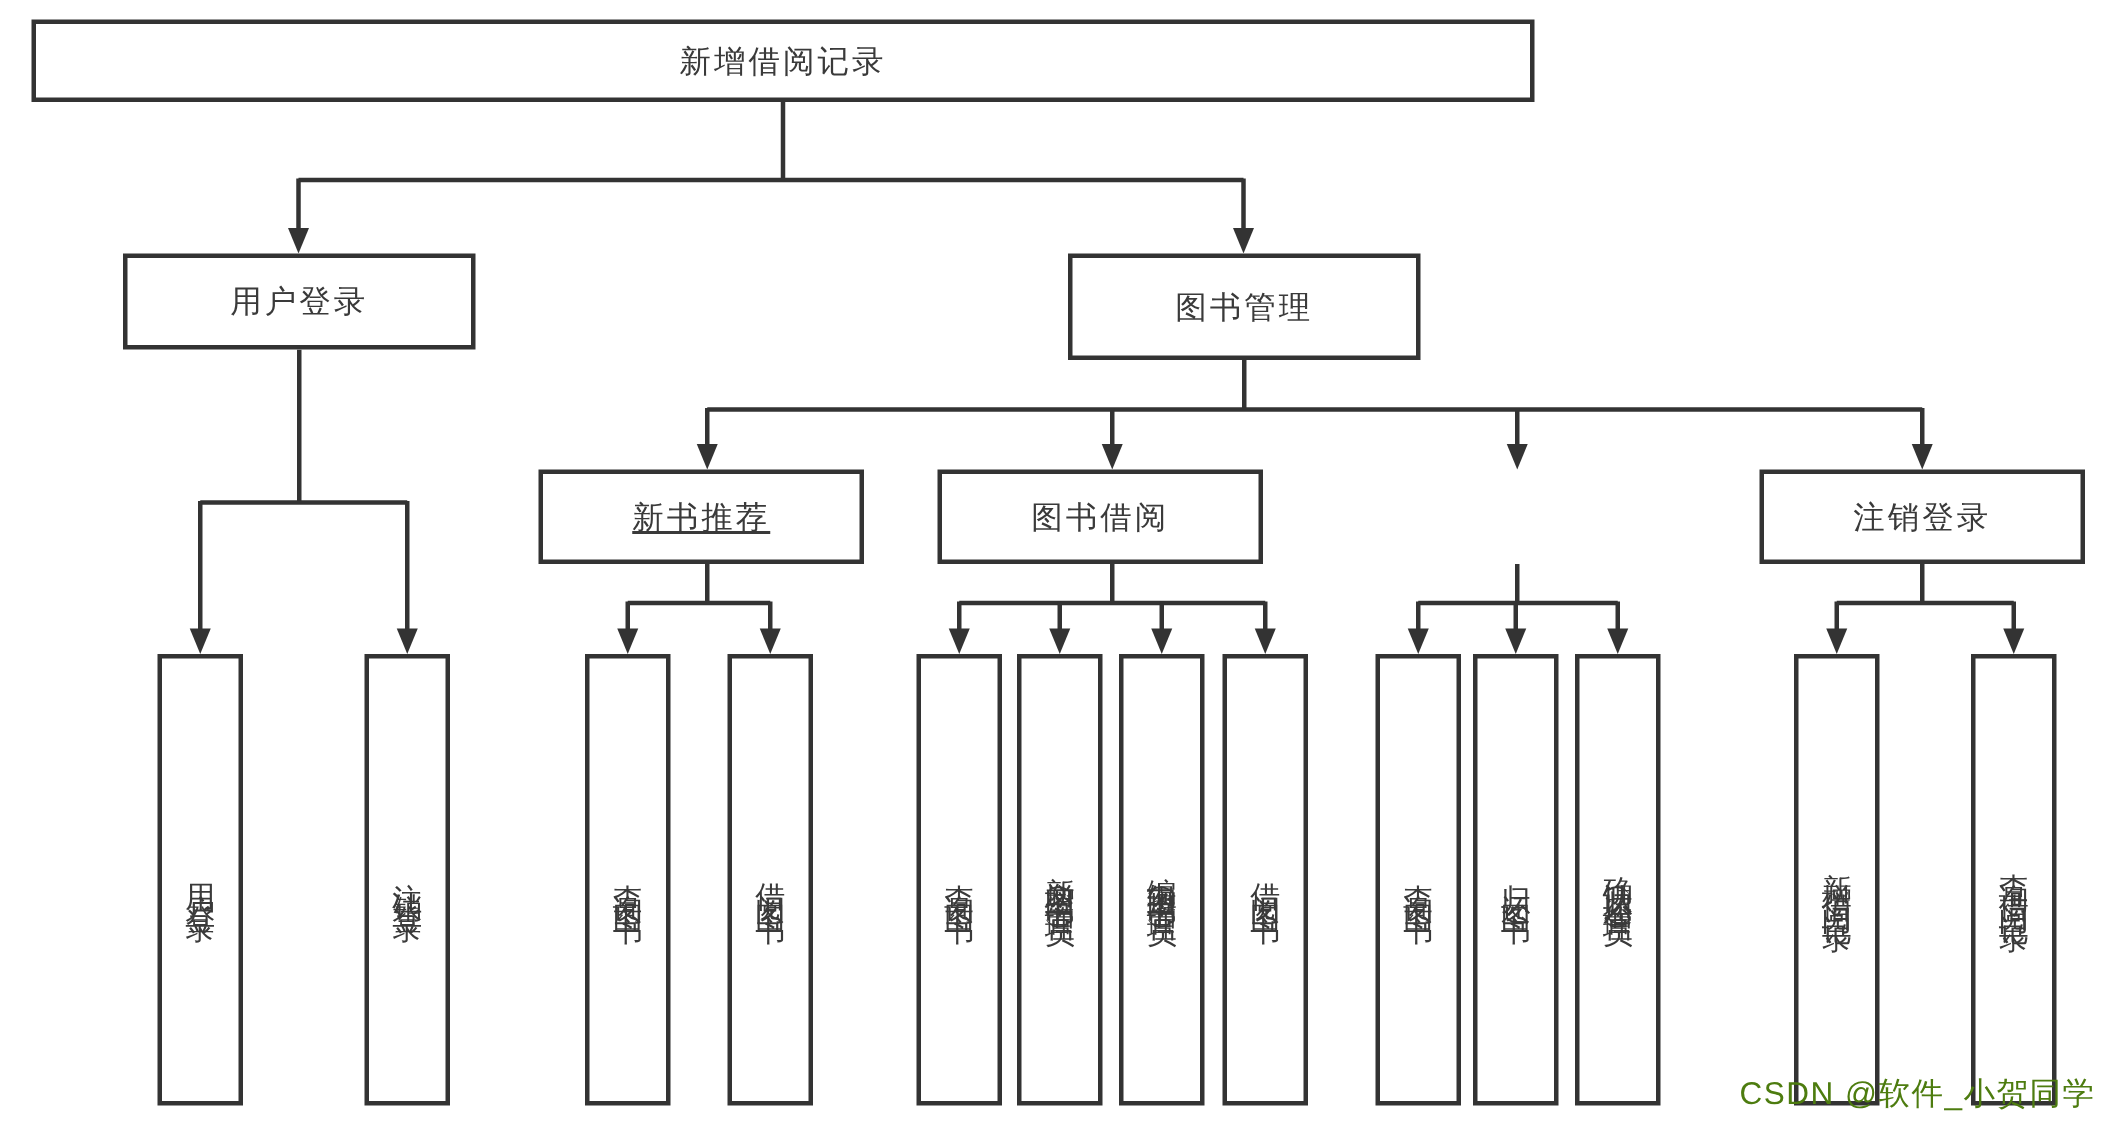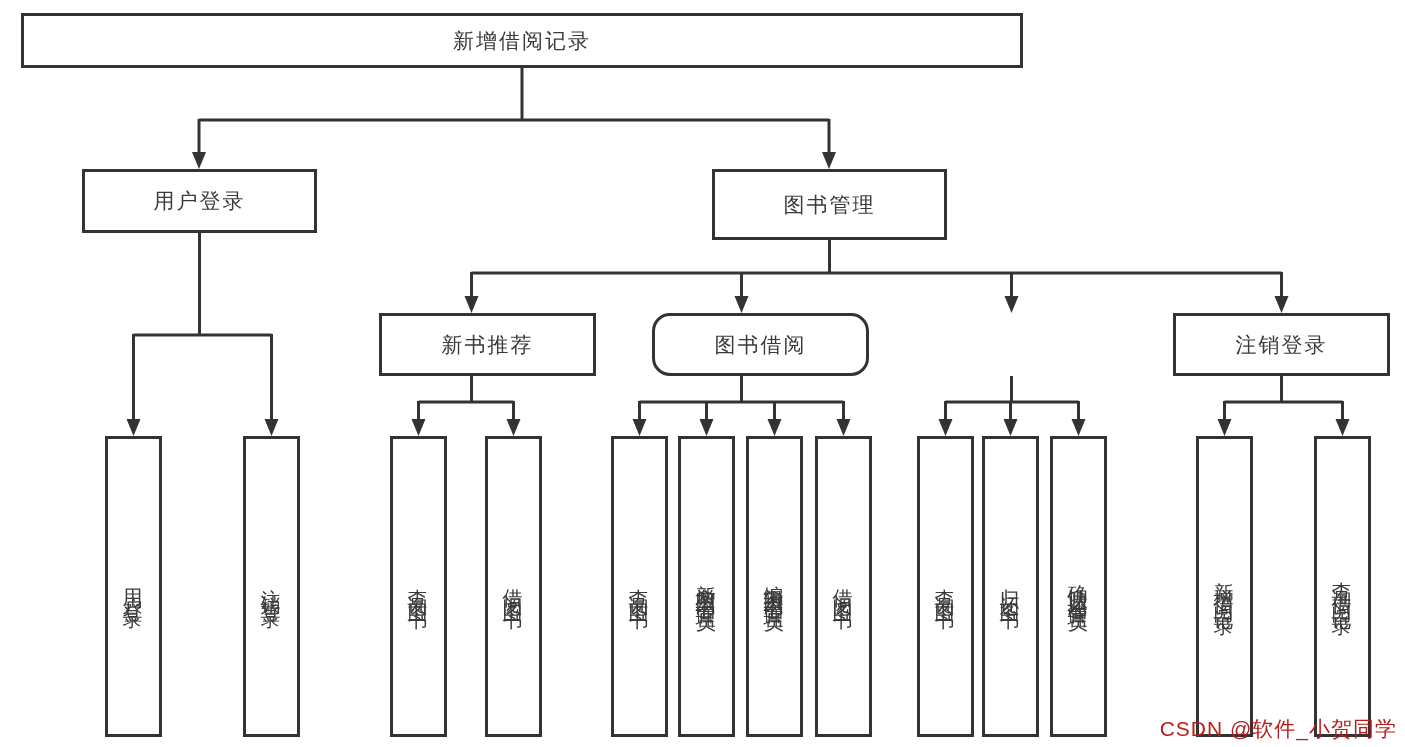--- a/index.html
+++ b/index.html
@@ -17,22 +17,22 @@
     background:#ffffff;
     box-sizing:border-box;
     display:flex;align-items:center;justify-content:center;
     color:#3a3a3a;
   }
   .hlabel{font-size:21px;letter-spacing:2px;white-space:nowrap;}
   .n-root{left:21px;top:13px;width:1002px;height:55px;}
   .n-l2a{left:82px;top:169px;width:235px;height:64px;}
   .n-l2b{left:712px;top:169px;width:235px;height:71px;}
   .n-l3{top:313px;width:217px;height:63px;}
-  .n-l3a{left:379px;}
-  .n-l3b{left:652px;border-radius:18px;}
+  .n-l3a{left:359px;text-decoration:underline;}
+  .n-l3b{left:625px;}
   .n-l3c{left:903px;}
   .n-l3d{left:1173px;}
   .leaf{top:436px;width:57px;height:301px;}
   .vtext{
     writing-mode:vertical-rl;
     text-orientation:mixed;
     font-size:20px;
     letter-spacing:7px;
     color:#3a3a3a;
     white-space:nowrap;
@@ -42,21 +42,21 @@
   .lf3{left:390px;}  .lf4{left:485px;}
   .lf5{left:611px;}  .lf6{left:678px;}
   .lf7{left:746px;}  .lf8{left:815px;}
   .lf9{left:917px;}  .lf10{left:982px;}
   .lf11{left:1050px;}
   .lf12{left:1196px;} .lf13{left:1314px;}
   .watermark{
     position:absolute;
     right:8px;bottom:4px;
     font-size:21px;
-    color:#b91c1c;
+    color:#4d7c0f;
     letter-spacing:1px;
   }
 </style>
 </head>
 <body>
 
 <div class="canvas">
 
   <svg class="connectors" viewBox="0 0 1405 747" xmlns="http://www.w3.org/2000/svg">
     <g stroke="#333333" stroke-width="3" fill="none">

